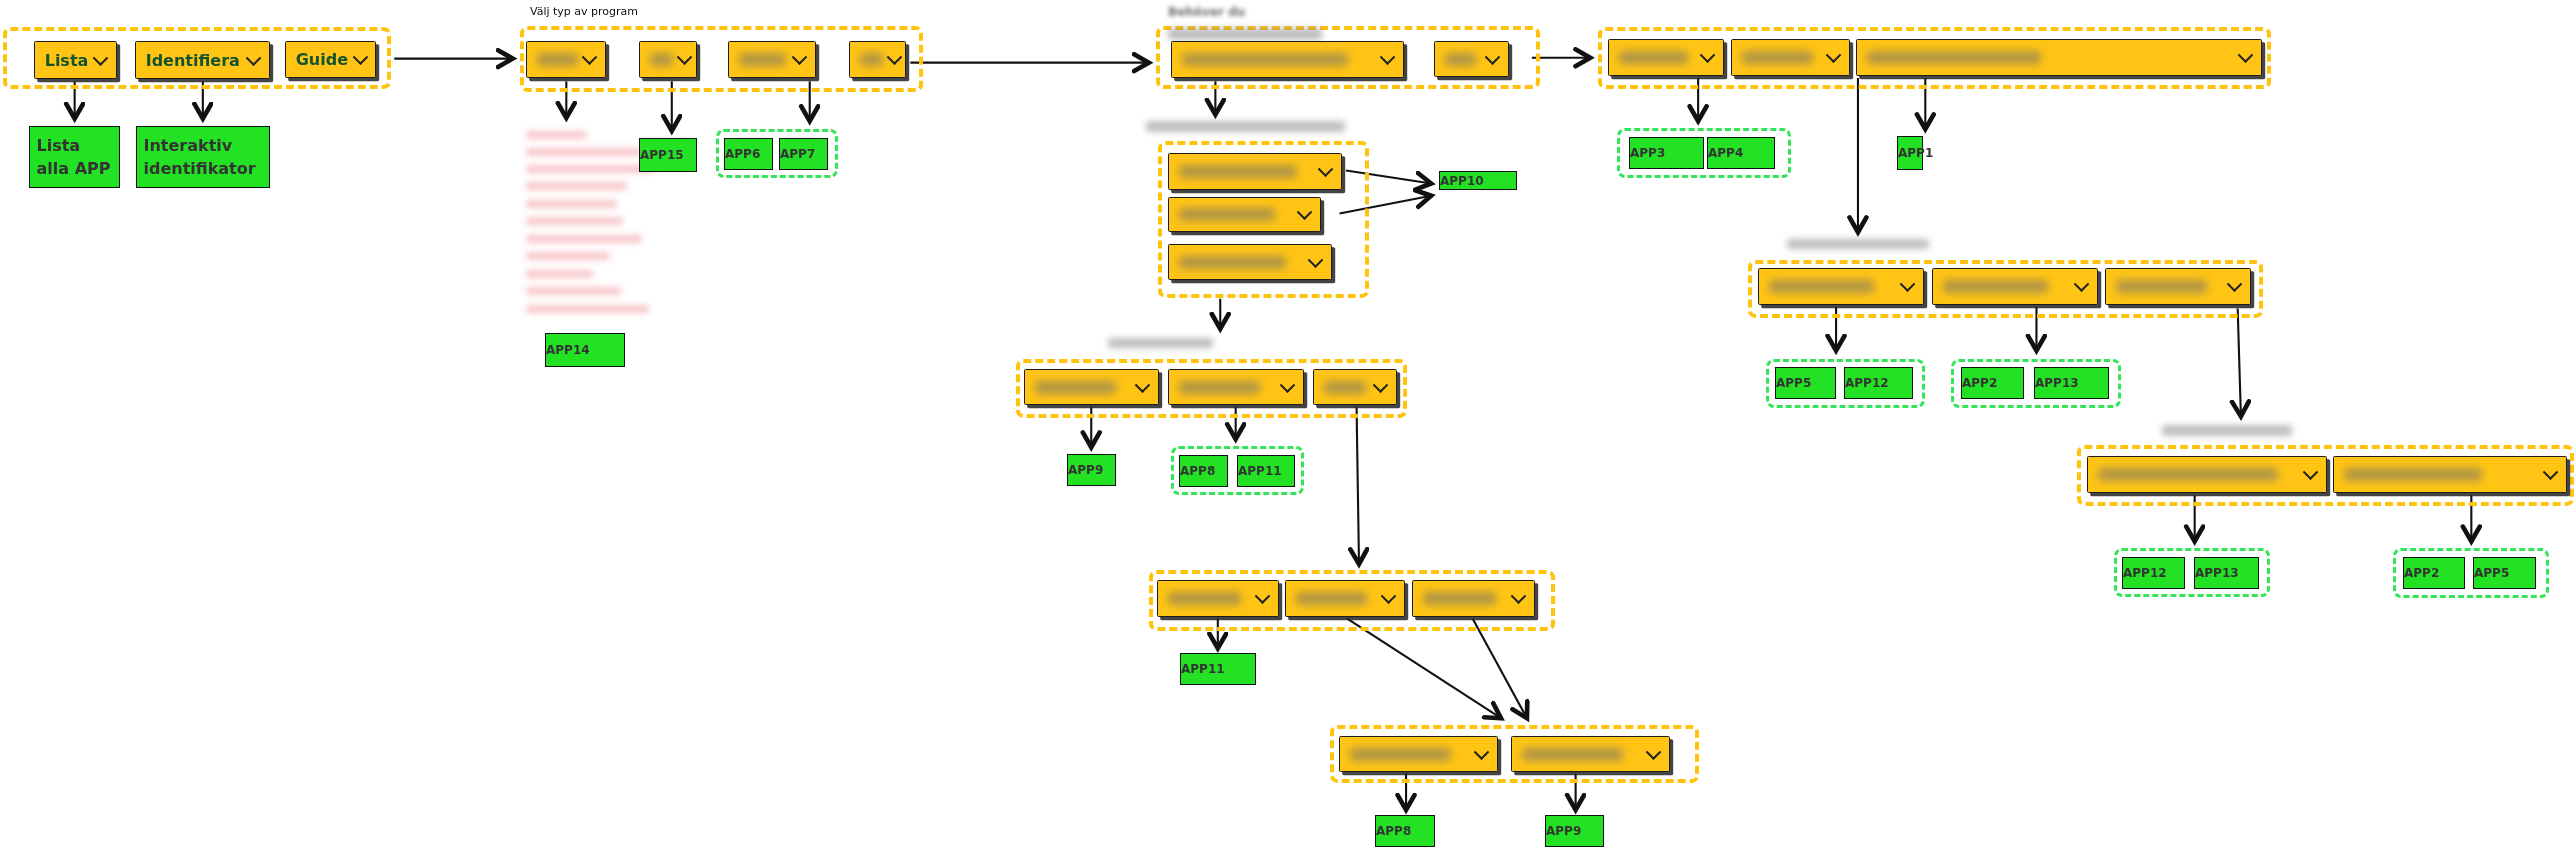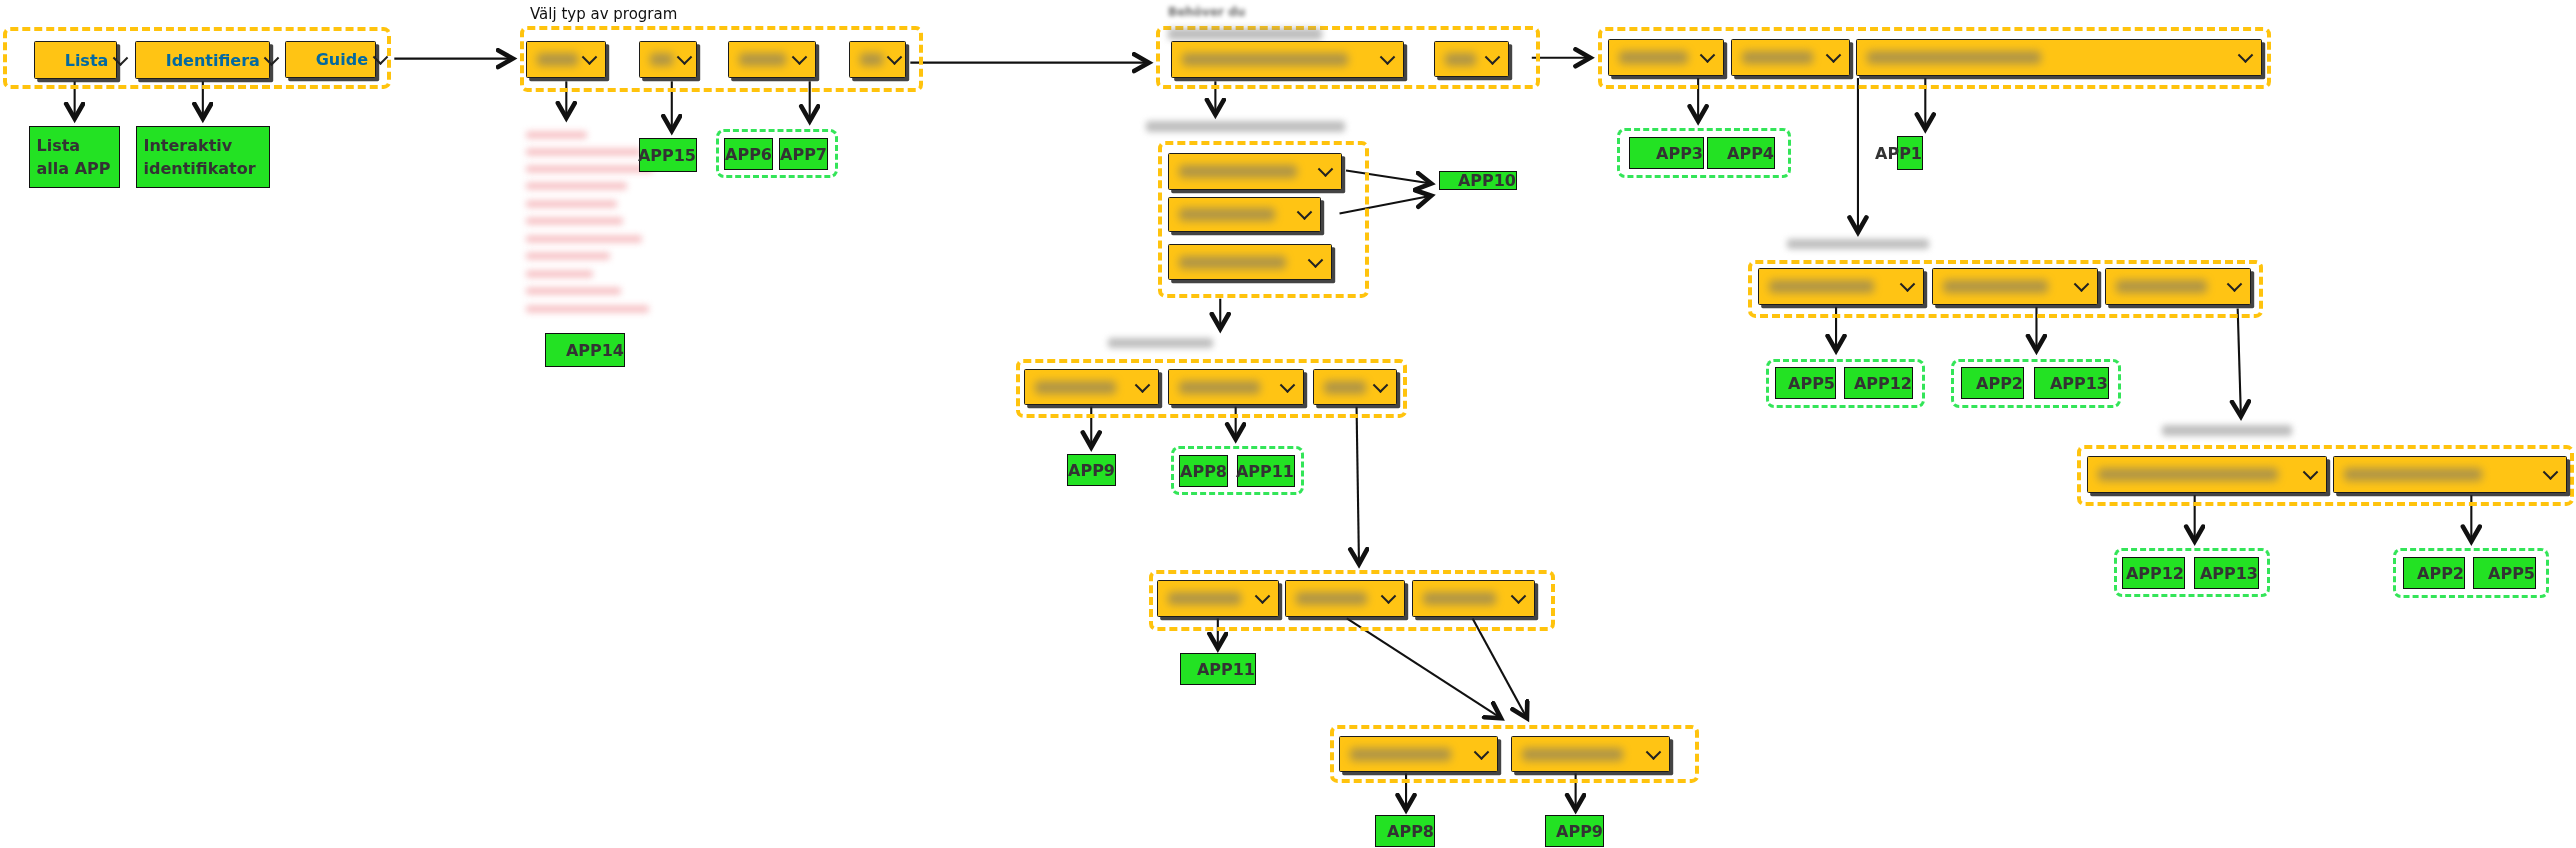--- a/index.html
+++ b/index.html
@@ -10,33 +10,33 @@
   
   .grp{position:absolute;border:4px dashed #FFC30D;border-radius:7.3px;box-sizing:border-box;z-index:2;background:transparent;}
   
   .ggrp{position:absolute;border:3.2px dashed #33E558;border-radius:8px;box-sizing:border-box;z-index:2;}
 
   
   .dd{position:absolute;height:37px;box-sizing:border-box;background:#FFC414;
       border:1.6px solid #1c1c1c;border-radius:1.6px;box-shadow:3.2px 3.2px 0 rgba(35,35,35,.85);
       display:flex;align-items:center;justify-content:space-between;gap:6.5px;
       padding:0 9.7px;z-index:3;cursor:pointer;}
-  .dd .lbl{font-size:16px;font-weight:700;color:#0369a1;white-space:nowrap;margin-left:20px;}
+  .dd .lbl{font-size:16px;font-weight:700;color:#14532d;white-space:nowrap;}
   .chev{width:9px;height:9px;border-right:2.4px solid #222;border-bottom:2.4px solid #222;
         transform:rotate(45deg) translate(-1.6px,-1.6px);flex:none;}
   .blob{height:13px;background:#6f6f6f;opacity:.55;filter:blur(4px);border-radius:4px;flex:none;}
 
   
   .app{position:absolute;box-sizing:border-box;background:#23E223;border:1.6px solid #101010;
-       display:flex;align-items:center;justify-content:flex-end;color:#333;
-       font-weight:700;font-size:16px;z-index:3;text-align:center;}
+       display:flex;align-items:center;justify-content:flex-start;color:#333;
+       font-weight:700;font-size:12px;z-index:3;text-align:center;}
   .app.multi{justify-content:flex-start;padding:3.2px 6.5px;text-align:left;font-size:16px;line-height:1.45;}
 
   
-  .plain-label{position:absolute;font-size:15px;color:#111;z-index:3;white-space:nowrap;}
+  .plain-label{position:absolute;font-size:11px;color:#111;z-index:3;white-space:nowrap;}
   .blur-heading{position:absolute;font-size:12px;font-weight:700;color:#6d6d6d;
                 filter:blur(2px);z-index:3;white-space:nowrap;}
   .blur-line{position:absolute;background:#8a8a8a;opacity:.55;filter:blur(3.2px);
              border-radius:3.2px;z-index:3;}
   .pink-line{position:absolute;background:#F6BCC0;opacity:.85;filter:blur(3.2px);
              border-radius:3.2px;height:8px;z-index:3;}
 </style>
 </head>
 <body>
 

